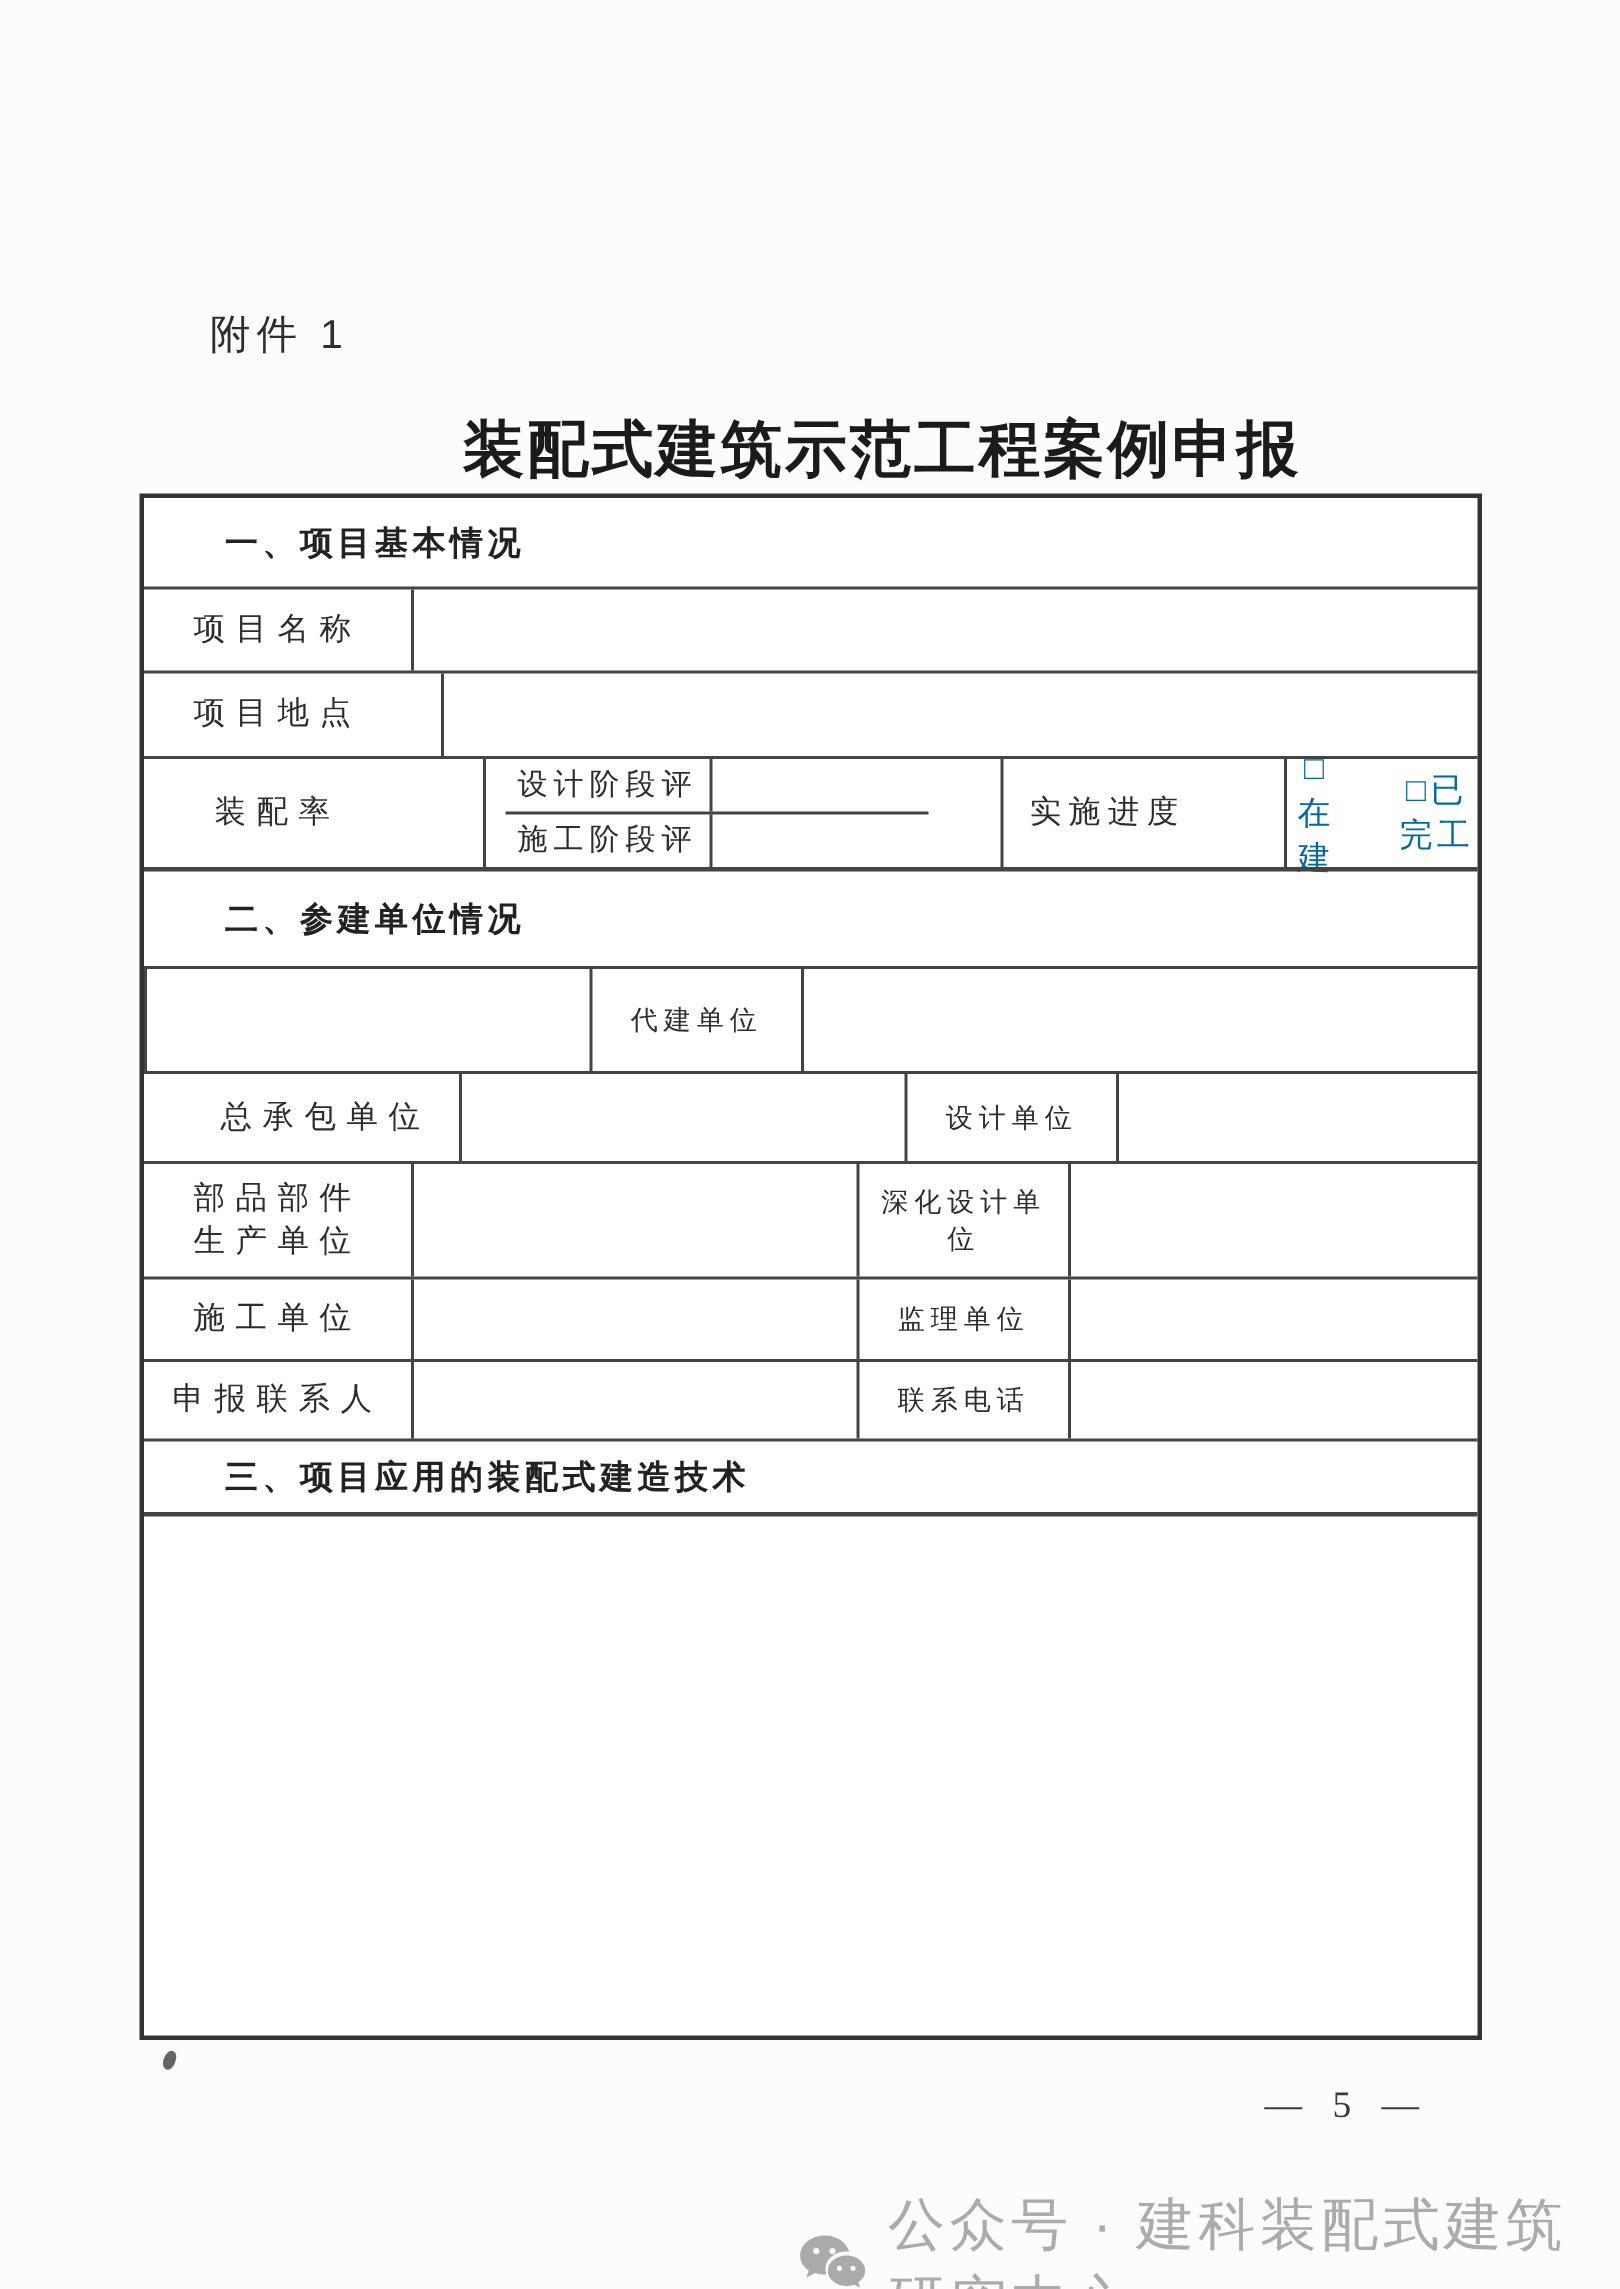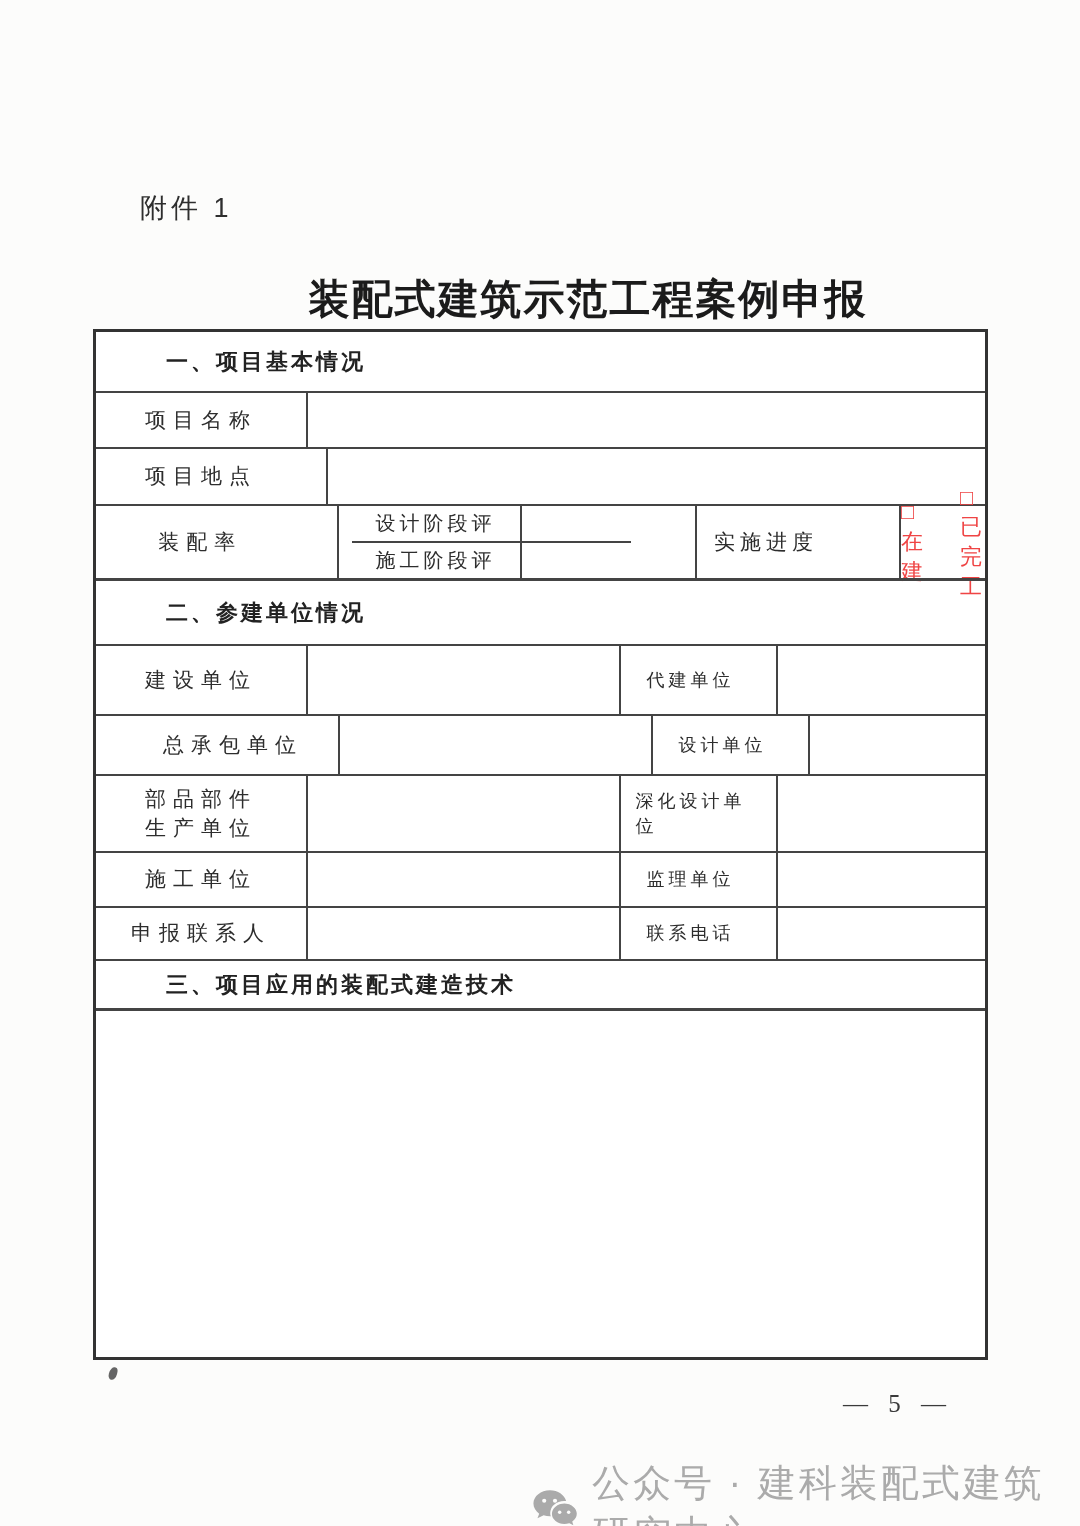--- a/index.html
+++ b/index.html
@@ -4,21 +4,21 @@
 <style>
   html,body{margin:0;padding:0;}
   body{
     width:1080px;height:1526px;position:relative;
     background:#fcfcfb;
     font-family:"Liberation Sans",sans-serif;
     color:#2d2d2d;overflow:hidden;
   }
   
   .attachment{
-    position:absolute;left:140px;top:190px;
+    position:absolute;left:140px;top:205px;
     font-size:27px;letter-spacing:4px;color:#2e2e2e;
   }
   .doc-title{
     position:absolute;left:290px;top:272px;width:596px;
     text-align:center;font-size:41px;font-weight:700;
     letter-spacing:2px;color:#1b1b1b;
     font-family:"Liberation Serif",serif;
   }
   .page-number{
     position:absolute;left:843px;top:1390px;
@@ -33,32 +33,32 @@
   
   .form-table{
     position:absolute;left:93px;top:329px;width:895px;height:1031px;
     border:3px solid #333;box-sizing:border-box;
     display:flex;flex-direction:column;background:#fff;
   }
   .row{display:flex;box-sizing:border-box;border-top:2px solid #444;}
   .row:first-child{border-top:none;}
   .cell{
     box-sizing:border-box;display:flex;align-items:center;justify-content:center;
-    white-space:pre-line;line-height:1.35;margin-left:16px;
+    white-space:pre-line;text-align:center;line-height:1.35;
   }
   .bl{border-left:2px solid #444;}
   .sec-head{
     justify-content:flex-start;padding-left:54px;
     font-size:22px;font-weight:700;letter-spacing:3px;color:#222;
   }
   .lab{font-size:21px;letter-spacing:7px;color:#2d2d2d;}
   .lab2{font-size:18px;letter-spacing:4px;}
   .stage-lab{font-size:20px;letter-spacing:4px;}
   .progress-lab{font-size:21px;letter-spacing:5px;}
-  .checks{display:flex;gap:34px;font-size:22px;letter-spacing:3px;color:#ef4444;}
+  .checks{display:flex;gap:34px;font-size:22px;letter-spacing:3px;color:#0369a1;}
   
   .r-sec1{height:59px;}
   .r-name{height:56px;}
   .r-loc{height:57px;gap:20px;}
   .r-rate{height:74px;gap:48px;}
   .r-sec2{height:66px;border-top-width:3px;}
   .r-u1{height:70px;}
   .r-u2{height:60px;padding-left:32px;}
   .r-u3{height:77px;}
   .r-u4{height:55px;}
@@ -125,21 +125,20 @@
       <span>□在建</span>
       <span>□已完工</span>
     </div>
   </div>
 
   <div class="row r-sec2">
     <div class="cell sec-head c-wide">二、参建单位情况</div>
   </div>
 
   <div class="row r-u1">
-    <div class="cell lab c-lab">建设单位</div>
     <div class="cell c-val1 bl"></div>
     <div class="cell lab2 c-lab2 bl">代建单位</div>
     <div class="cell c-val2 bl"></div>
   </div>
 
   <div class="row r-u2">
     <div class="cell lab c-lab">总承包单位</div>
     <div class="cell c-val1 bl"></div>
     <div class="cell lab2 c-lab2 bl">设计单位</div>
     <div class="cell c-val2 bl"></div>

